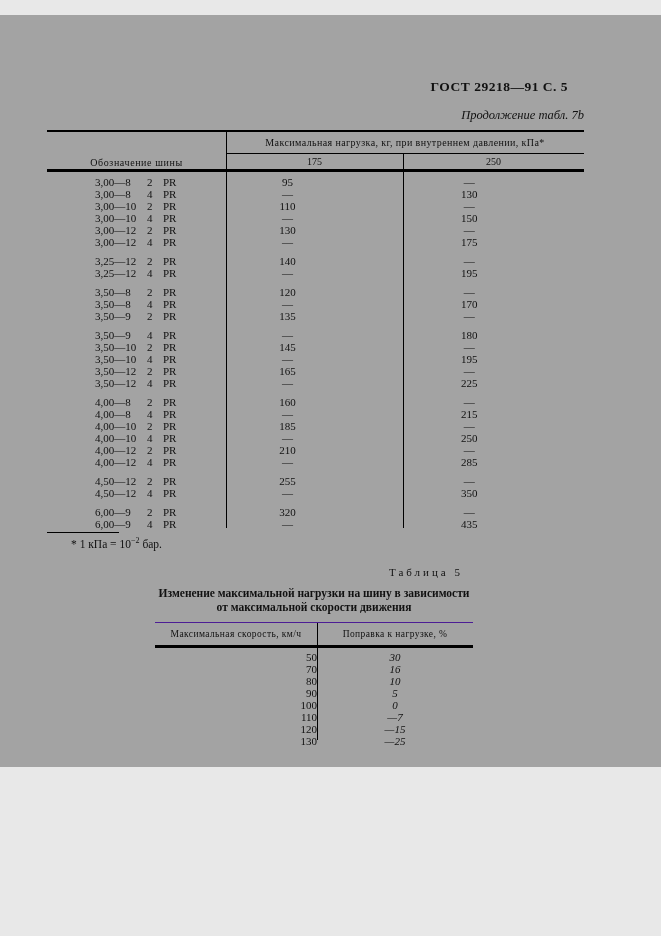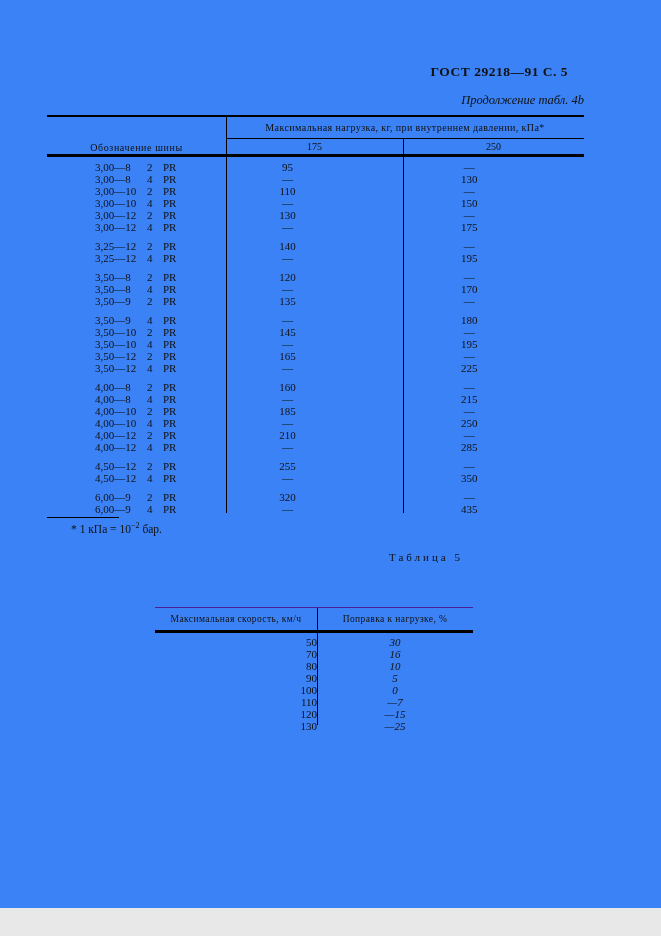--- a/index.html
+++ b/index.html
@@ -1,23 +1,24 @@
 <!DOCTYPE html>
 <html><head>
 <meta charset="utf-8">
 <style>
   * { margin:0; padding:0; box-sizing:border-box; }
   html,body { background:#e8e8e8; }
   .page {
     position:relative;
-    width:661px; height:908px;
-    background:#3b82f6;
+    width:661px; height:752px;
+    background:#a3a3a3;
     font-family:"Liberation Serif", serif;
     color:#111;
     overflow:hidden;
+    margin-top:15px;
   }
   .hdr {
     position:absolute; left:47px; top:64px; width:537px;
     text-align:right; padding-right:16px;
     font-weight:bold; font-size:13.5px; letter-spacing:0.5px;
   }
   .cont {
     position:absolute; left:47px; top:93px; width:537px;
     text-align:right; font-style:italic; font-size:12.5px;
   }
@@ -89,21 +90,21 @@
   .t5-row { display:flex; }
   .t5-c1 { width:162px; text-align:right; }
   .t5-c2 { width:156px; text-align:center;font-style:italic; }
 </style>
 </head>
 <body>
 
 <div class="page">
 
   <div class="hdr">ГОСТ 29218—91 С. 5</div>
-  <div class="cont">Продолжение табл. 4b</div>
+  <div class="cont">Продолжение табл. 7b</div>
 
   <div class="t4">
     <div class="vline1"></div>
     <div class="vline2"></div>
     <div class="hline-sub"></div>
     <div class="hline-thick"></div>
     <div class="t4-h-left">Обозначение шины</div>
     <div class="t4-h-span">Максимальная нагрузка, кг, при внутреннем давлении, кПа*</div>
     <div class="t4-h-p1">175</div>
     <div class="t4-h-p2">250</div>
@@ -252,20 +253,24 @@
             <div class="t4-c3">435</div>
           </div>
         </div>
       </div>
   </div>
 
   <div class="fn-rule"></div>
   <div class="fn"><span>* 1 кПа = 10</span><sup>−2</sup><span> бар.</span></div>
 
   <div class="t5-label">Таблица 5</div>
+  <div class="t5-title">
+    <div>Изменение максимальной нагрузки на шину в зависимости</div>
+    <div>от максимальной скорости движения</div>
+  </div>
 
   <div class="t5">
     <div class="vline"></div>
     <div class="hline-thick"></div>
     <div class="t5-h1">Максимальная скорость, км/ч</div>
     <div class="t5-h2">Поправка к нагрузке, %</div>
     <div class="t5-body" id="t5-body">
         <div class="t5-row">
           <div class="t5-c1">50</div>
           <div class="t5-c2">30</div>

